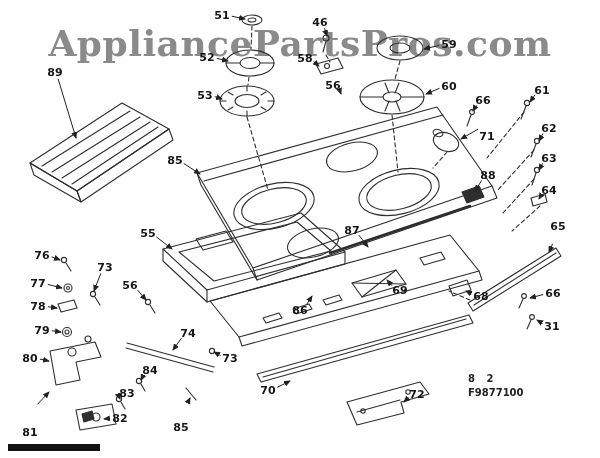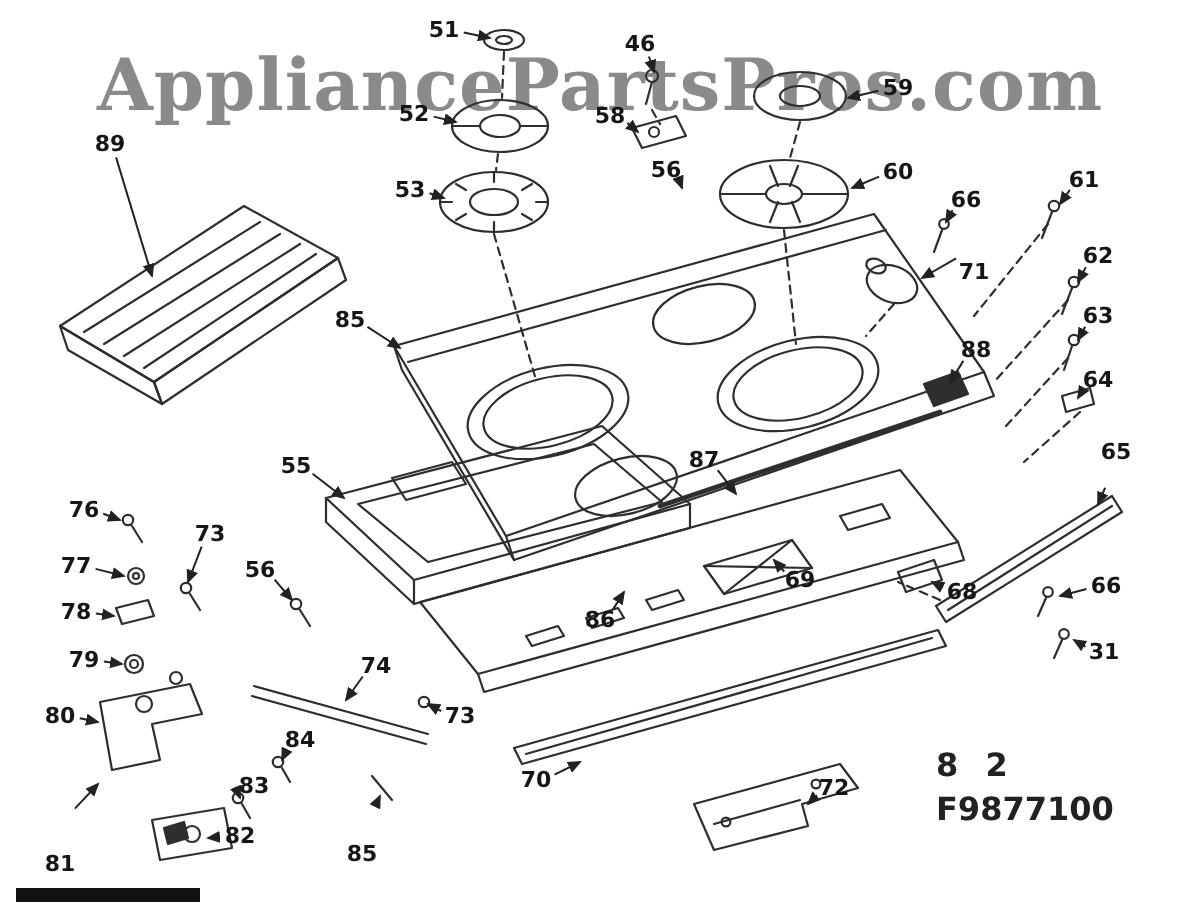--- a/index.html
+++ b/index.html
@@ -16,21 +16,21 @@
   svg.art   { z-index:2; }
   svg.leaders { z-index:3; }
   .callout-layer { z-index:4; pointer-events:none; }
   .callout {
     position:absolute; transform:translate(-50%,-50%);
     font-family:"DejaVu Sans", sans-serif; font-size:11px; font-weight:bold;
     color:#161616; line-height:1; white-space:nowrap;
   }
   .figref {
     position:absolute; left:468px; top:372px; z-index:4;
-    font-family:"DejaVu Sans", sans-serif; font-size:16px; font-weight:bold;
+    font-family:"DejaVu Sans", sans-serif; font-size:10px; font-weight:bold;
     color:#222; line-height:1.35;
   }
   .figref .code { display:block; letter-spacing:4px; }
   .scalebar {
     position:absolute; left:8px; top:444px; width:92px; height:7px;
     background:#111; z-index:4;
   }
 </style>
 </head>
 <body>

